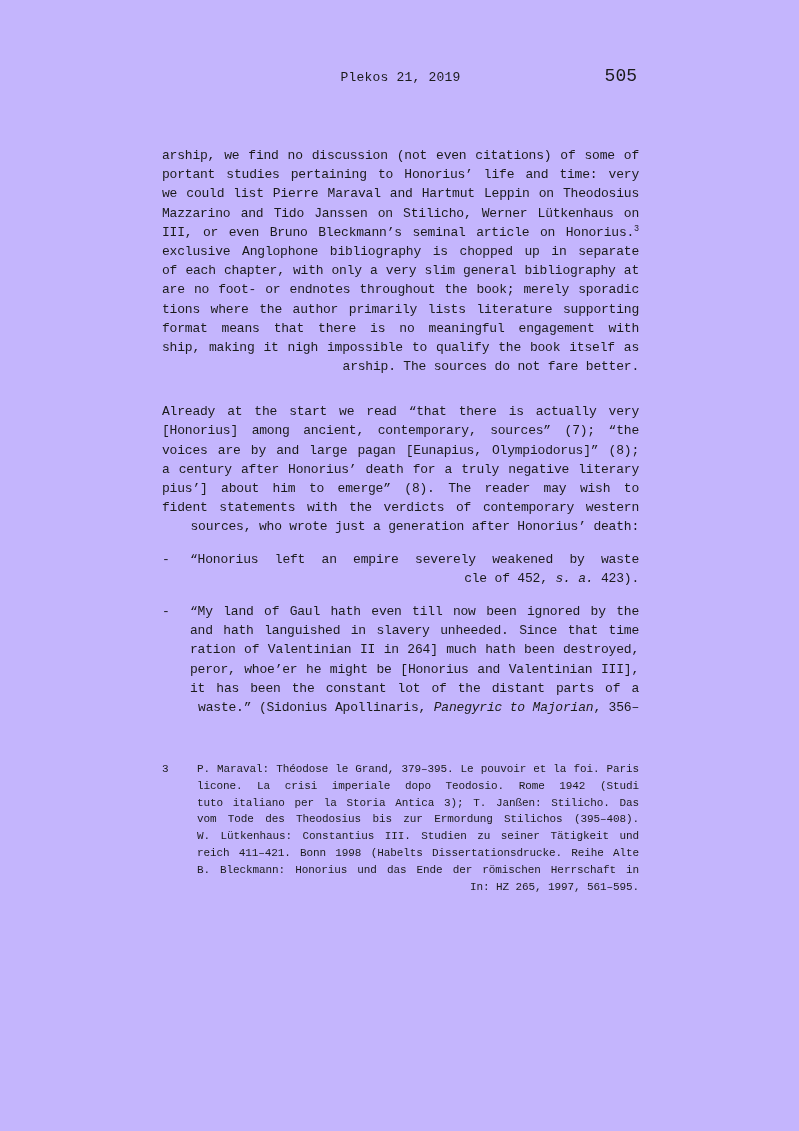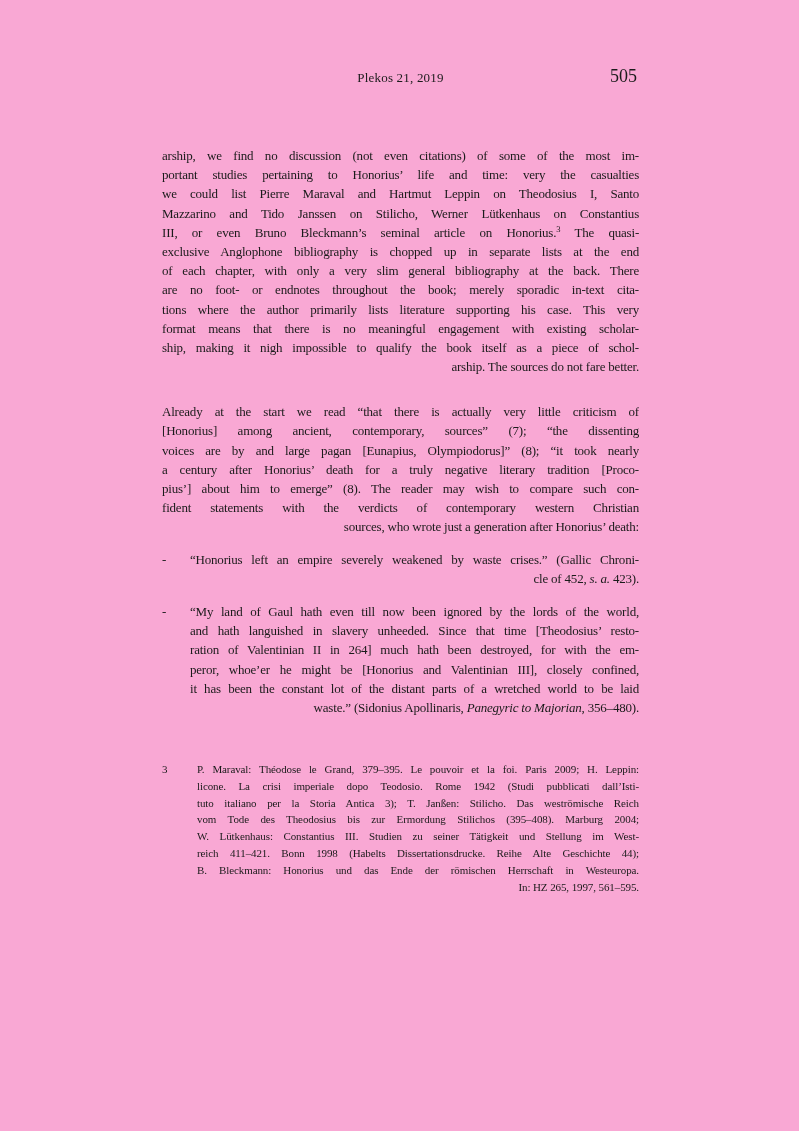--- a/index.html
+++ b/index.html
@@ -4,22 +4,22 @@
 <style>
   html, body {
     margin: 0;
     padding: 0;
     background: #ffffff;
   }
   .page {
     position: relative;
     width: 799px;
     height: 1131px;
-    background: #f9a8d4;
-    font-family: Liberation Serif, serif;
+    background: #c4b5fd;
+    font-family: Liberation Mono, monospace;
     color: #1b1b1b;
     overflow: hidden;
   }
   .page-header {
     position: absolute;
     left: 162px;
     top: 70px;
     width: 477px;
     font-size: 13px;
   }

